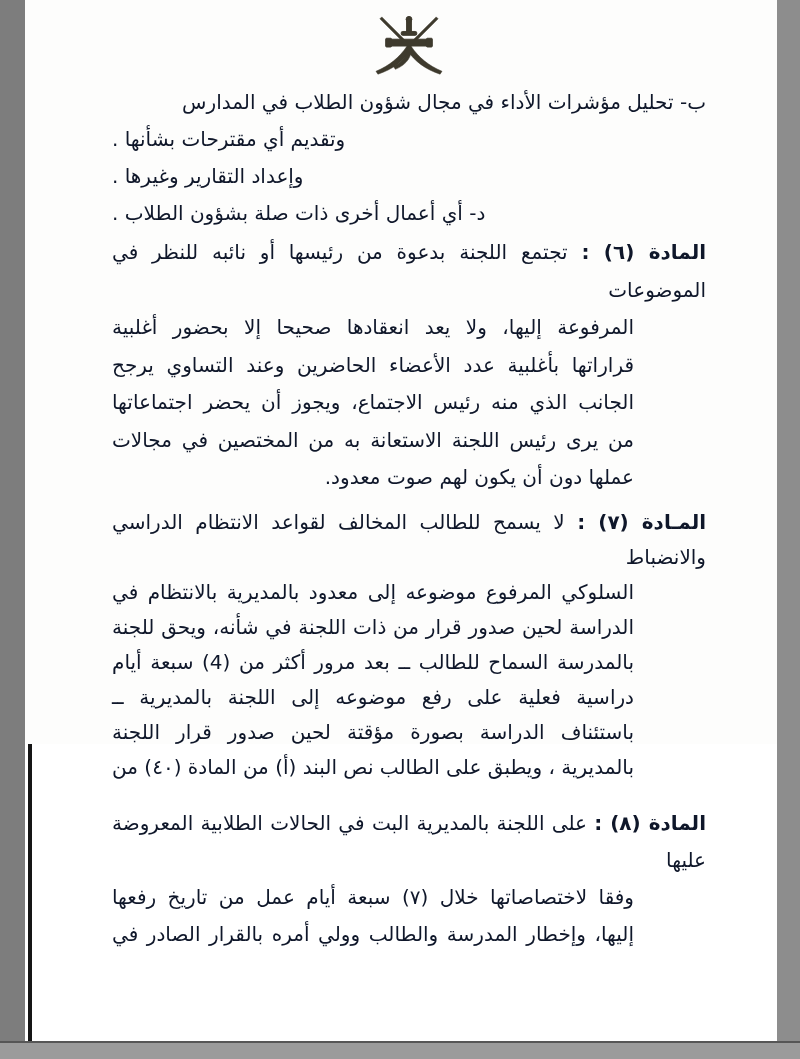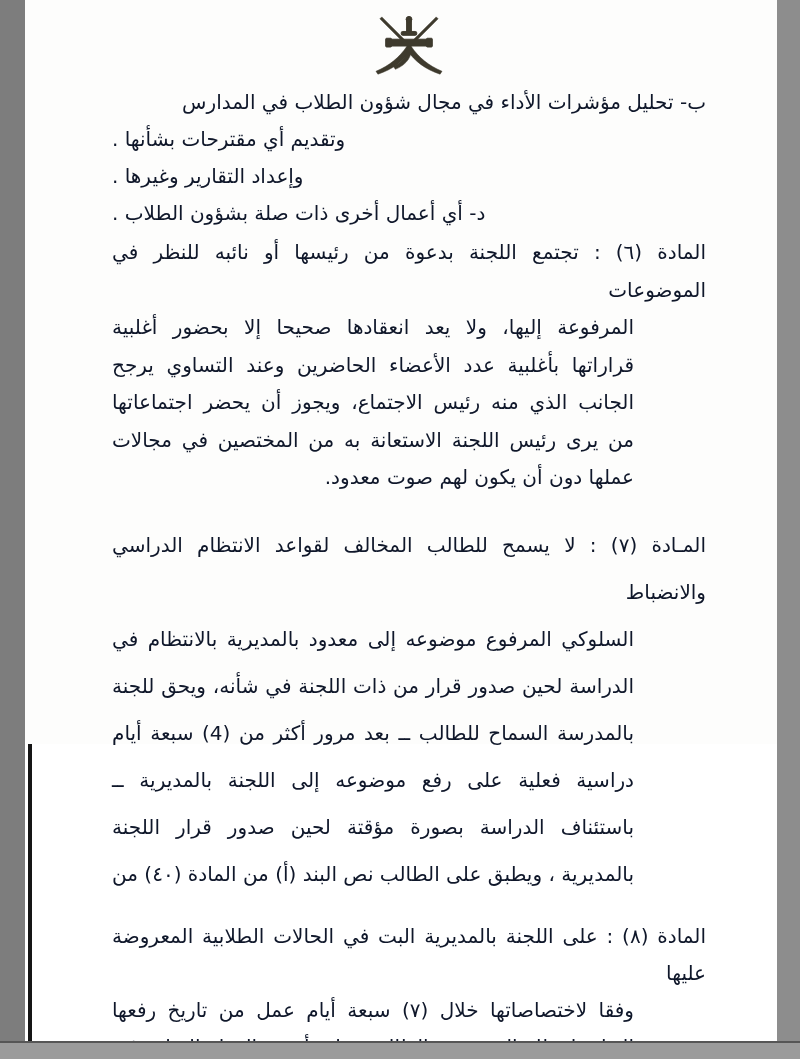--- a/index.html
+++ b/index.html
@@ -36,27 +36,27 @@
   .intro-line.center { text-align: left; }
 
   .articles { }
   .article {
     font-size: 20px;
     line-height: 37.5px;
     padding-right: 72px; 
     text-align: justify;
   }
   .article:nth-of-type(1) { margin-top: 2px; }
-  .article:nth-of-type(2) { margin-top: 25px; line-height: 47px; }
+  .article:nth-of-type(2) { margin-top: 8px; line-height: 35px; }
   .article:nth-of-type(3) { margin-top: 20px; line-height: 37px; }
 
   .tline { text-align: justify; text-align-last: justify; }
   .tline.first { margin-right: -72px; } 
   .tline.last  { text-align-last: right; }
-  .article-label { font-weight: normal; white-space: nowrap; }
+  .article-label { font-weight: bold; white-space: nowrap; }
 </style>
 </head>
 <body>
 
 <div class="strip-left"></div>
 <div class="strip-right"></div>
 <div class="edge-line"></div>
 
 <div class="page">
 

